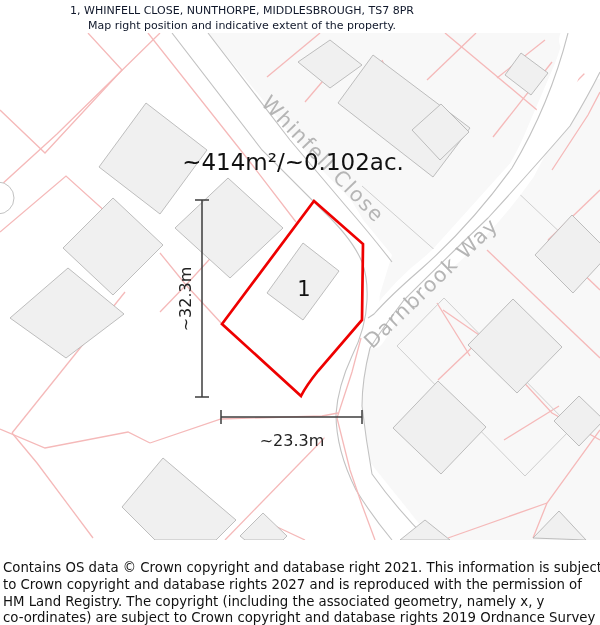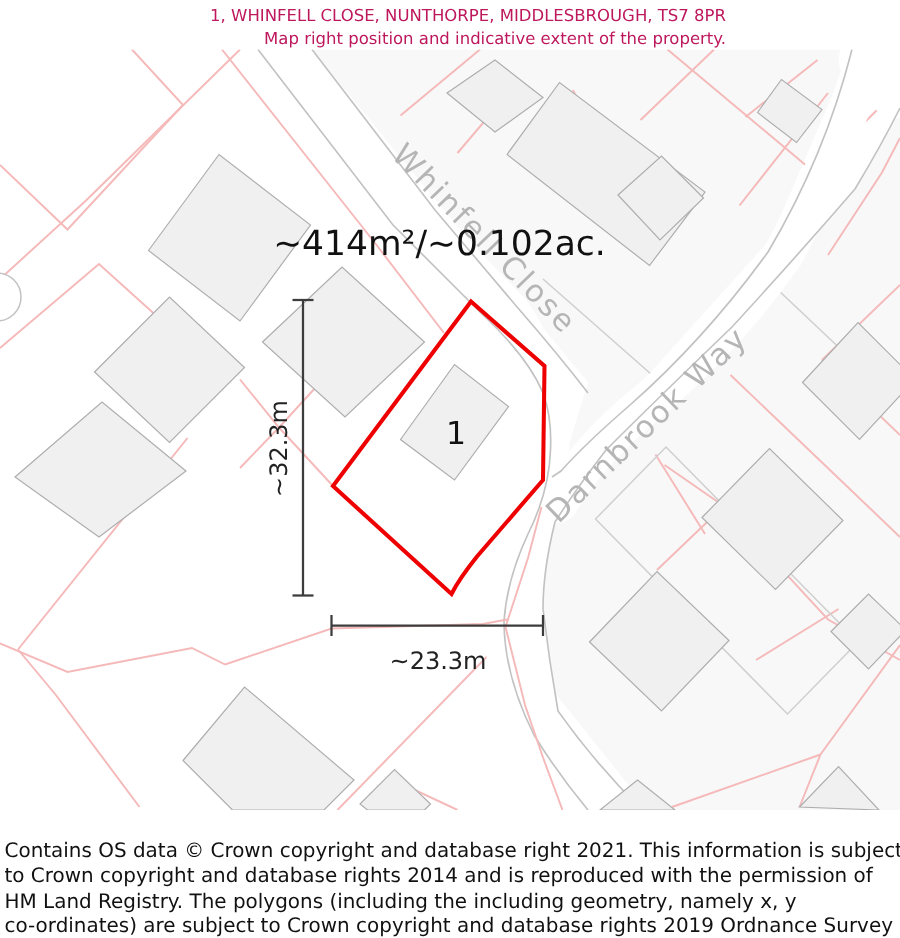--- a/index.html
+++ b/index.html
@@ -1,17 +1,17 @@
 <!DOCTYPE html>
 <html><head>
 <meta charset="utf-8">
 <style>
   html,body{margin:0;padding:0;background:#fff;}
   body{width:600px;height:625px;overflow:hidden;font-family:"DejaVu Sans",sans-serif;position:relative;}
-  .header{width:484px;padding-top:4px;text-align:right;color:#be185d;}
+  .header{width:484px;padding-top:4px;text-align:center;color:#0f172a;}
   .header .line{font-size:11px;line-height:14.5px;white-space:nowrap;}
   .map-wrap{position:absolute;top:33px;left:0;width:600px;height:507px;}
   svg{display:block;}
   .footer{position:absolute;top:560px;left:0;width:596px;padding-left:3px;color:#111;}
   .footer .fline{font-size:13.3px;line-height:16.8px;white-space:nowrap;}
   text{font-family:"DejaVu Sans",sans-serif;}
   .street-label{font-size:20.5px;letter-spacing:1.5px;fill:#b5b5b5;}
   .dim-label{font-size:16px;fill:#222;}
   .area-label{font-size:23px;fill:#111;}
   .plot-label{font-size:21px;fill:#111;}
@@ -132,17 +132,17 @@
     <path d="M362,410 L362,424"></path>
   </g>
   <text class="dim-label" x="292" y="446" text-anchor="middle">~23.3m</text>
 
   <text class="area-label" x="293" y="170" text-anchor="middle">~414m²/~0.102ac.</text>
 </svg>
 </div>
 
 <div class="footer">
   <div class="fline">Contains OS data © Crown copyright and database right 2021. This information is subject</div>
-  <div class="fline">to Crown copyright and database rights 2014 and is reproduced with the permission of</div>
-  <div class="fline">HM Land Registry. The polygons (including the including geometry, namely x, y</div>
+  <div class="fline">to Crown copyright and database rights 2027 and is reproduced with the permission of</div>
+  <div class="fline">HM Land Registry. The copyright (including the associated geometry, namely x, y</div>
   <div class="fline">co-ordinates) are subject to Crown copyright and database rights 2019 Ordnance Survey</div>
   <div class="fline">157063307.</div>
 </div>
 
 </body></html>

